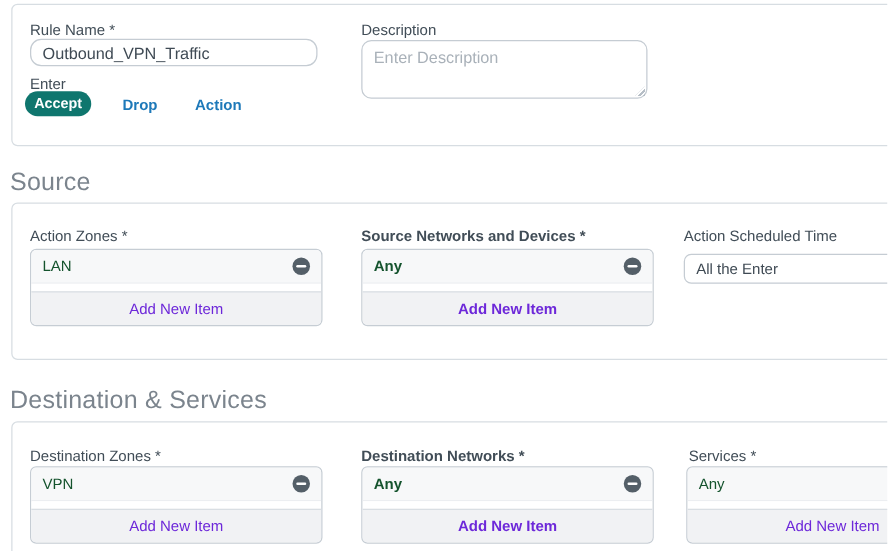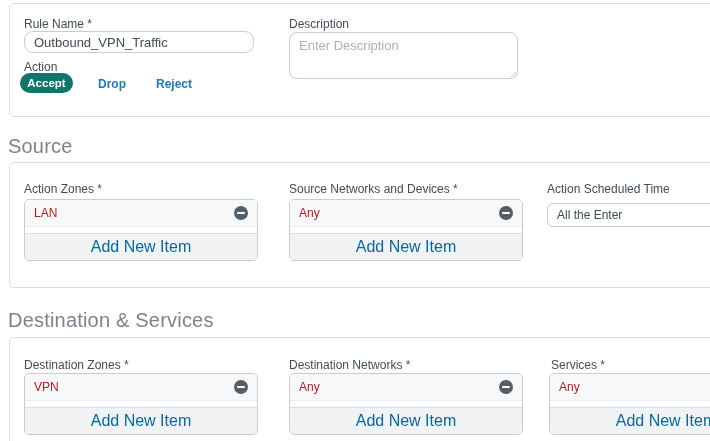--- a/index.html
+++ b/index.html
@@ -54,65 +54,65 @@
   }
   #action-drop   { left: 88px; }
   #action-reject { left: 146px; }
   .listbox {
     position: absolute; width: 234px; height: 62px;
     border: 1px solid #c6cdd4; border-radius: 5px; background: #fff; overflow: hidden;
   }
   .listbox .item {
     height: 27px; background: #f7f8f9; border-bottom: 1px solid #eceef1;
     display: flex; align-items: center; justify-content: space-between;
-    padding: 0 9px; font-size: 12px; color: #b91c1c;
+    padding: 0 9px; font-size: 12px; color: #14532d;
   }
   .listbox .spacer { height: 6px; background: #fff; }
   .listbox .add-row {
     height: 27px; background: #f1f2f4; border-top: 1px solid #d9dee3;
     display: flex; align-items: center; justify-content: center;
-    font-size: 16px; color: #0369a1; cursor: pointer;
+    font-size: 12px; color: #6d28d9; cursor: pointer;
   }
   .minus-icon {
     width: 14px; height: 14px; border-radius: 50%; background: #545f68;
     display: flex; align-items: center; justify-content: center;
     cursor: pointer; flex: 0 0 auto;
   }
   .minus-icon .bar { width: 8px; height: 2px; background: #fff; border-radius: 1px; }
   .select-box {
     position: absolute; width: 234px; height: 24px;
     border: 1px solid #c5ccd3; border-radius: 6px; background: #fff;
     display: flex; align-items: center; padding: 0 9px;
     font-size: 12px; color: #3f4a54; cursor: pointer;
   }
   
   .col1 { left: 14px; }
-  .col2 { left: 279px; }
+  .col2 { left: 279px; font-weight: bold; }
   .col3 { left: 537px; }
   .label-row-src  { top: 19px; }
   .box-row-src    { top: 36px; }
   .label-row-dest { top: 20px; }
   .box-row-dest   { top: 35px; }
 </style>
 </head>
 <body>
 
 <div id="screen">
 
   <div class="card" id="card-rule">
     <div class="field-label" style="left:14px; top:13px;">Rule Name *</div>
     <input class="text-input" id="rule-name-input" type="text" value="Outbound_VPN_Traffic" style="">
     <div class="field-label" style="left:279px; top:13px;">Description</div>
     <textarea class="text-input" id="desc-textarea" placeholder="Enter Description" style=""></textarea>
     <span class="resize-handle"></span>
 
-    <div class="field-label" style="left:14px; top:56px;">Action</div>
+    <div class="field-label" style="left:14px; top:56px;">Enter</div>
     <button class="action-pill">Accept</button>
     <span class="action-link" id="action-drop">Drop</span>
-    <span class="action-link" id="action-reject">Reject</span>
+    <span class="action-link" id="action-reject">Action</span>
   </div>
 
   <div class="section-title" id="source-title">Source</div>
 
   <div class="card" id="card-source">
     <div class="field-label col1 label-row-src">Action Zones *</div>
     <div class="listbox col1 box-row-src">
       <div class="item">
         <span>LAN</span>
         <span class="minus-icon">

